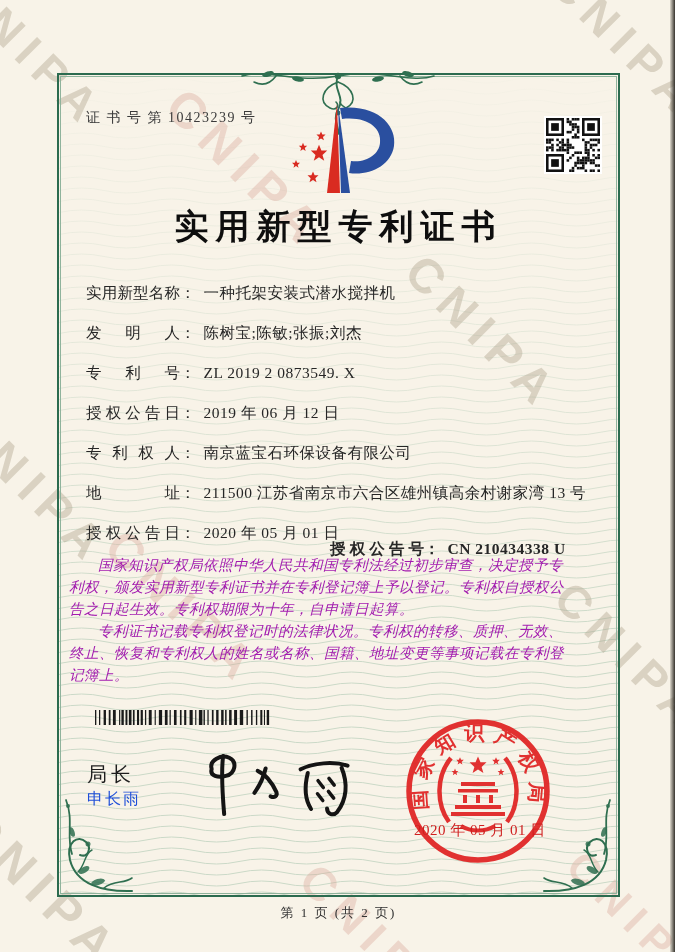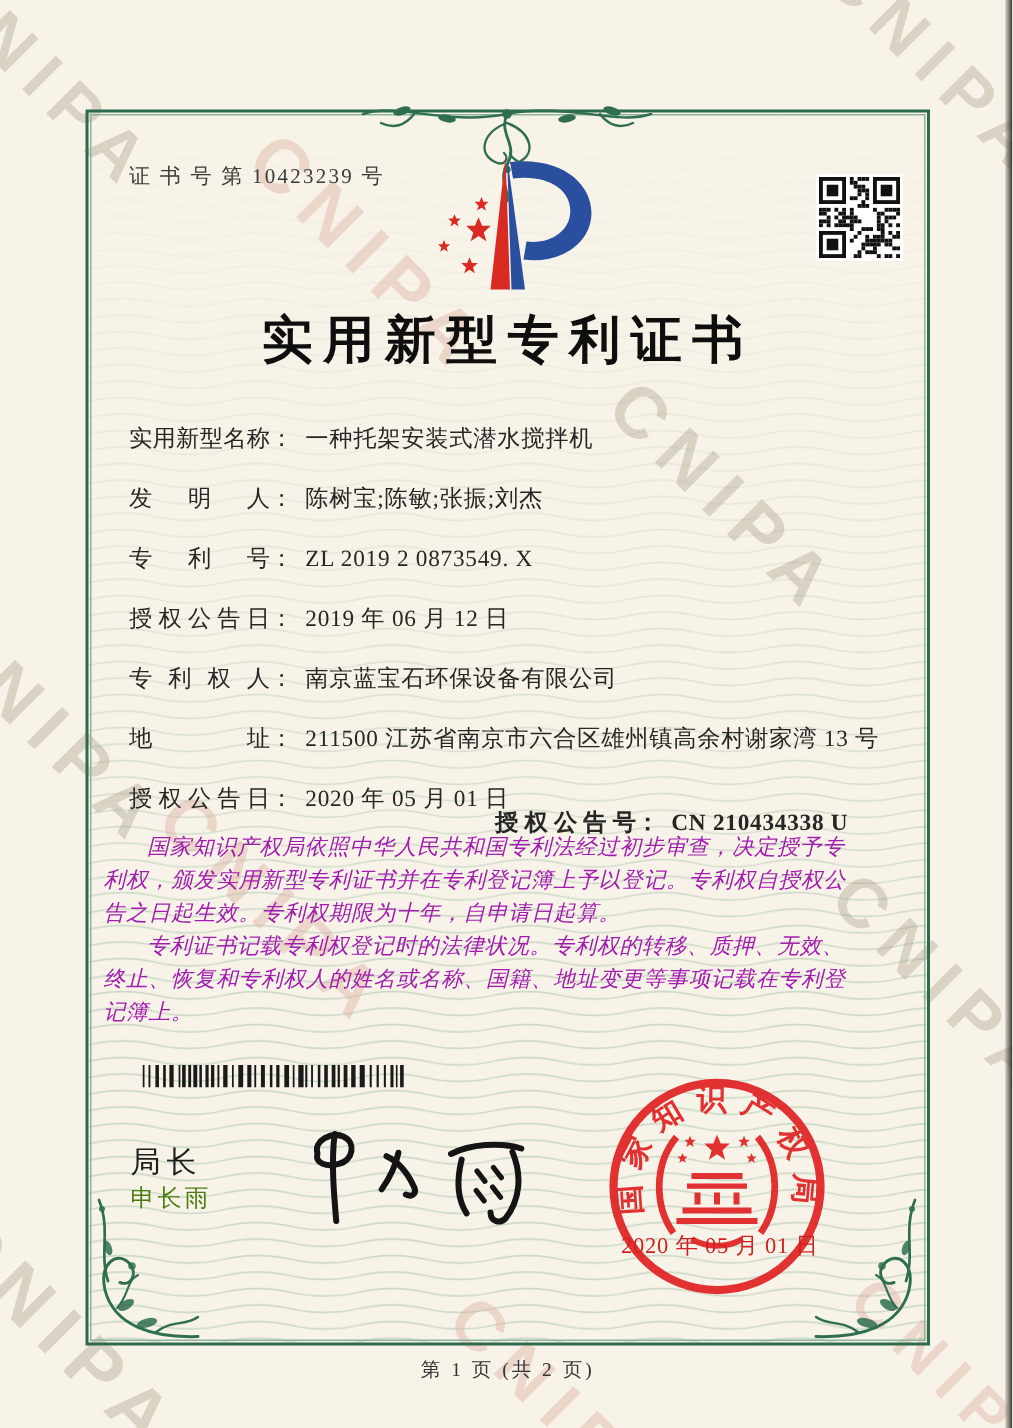--- a/index.html
+++ b/index.html
@@ -43,21 +43,21 @@
     text-align-last:justify; vertical-align:top; }
   .fvalue { margin-left:8px; letter-spacing:.5px; }
   .grant2 { position:absolute; left:244px; top:16px;font-weight:bold; }
   .paras { position:absolute; left:69px; top:554px; width:506px; z-index:5;
     font-size:14.5px; line-height:22px; color:#a21caf; font-style:italic; }
   .paras p { margin:0; text-indent:2em; letter-spacing:.5px; }
   .barcode { position:absolute; left:95px; top:710px; z-index:5; }
   .director-label { position:absolute; left:87px; top:761px; font-size:20px;
     letter-spacing:4px; color:#1d1d1d; z-index:5; font-family:"Liberation Sans",sans-serif; }
   .director-name { position:absolute; left:87px; top:789px; font-size:16px;
-    letter-spacing:2px; color:#4d7c0f; z-index:5; font-family:"Liberation Sans",sans-serif; }
+    letter-spacing:2px; color:#1d4ed8; z-index:5; font-family:"Liberation Sans",sans-serif; }
   .signature { position:absolute; left:196px; top:740px; z-index:6; transform:rotate(-2deg); }
   .seal { position:absolute; left:403px; top:716px; z-index:6; opacity:.93; }
   .seal-date { position:absolute; left:414px; top:821px; width:140px; z-index:7;
     font-size:15px; color:#cf1f1f; letter-spacing:.5px; white-space:nowrap; }
   .page-footer { position:absolute; left:57px; top:866px; width:563px; text-align:center;
     font-size:13px; letter-spacing:2px; color:#333; z-index:5;margin-top:38px; }
   .cont-note { position:absolute; left:57px; top:906px; width:563px; text-align:center;
     font-size:14.5px; letter-spacing:2px; color:#1f1f1f; font-style:italic; z-index:5; }
 </style>
 </head>

